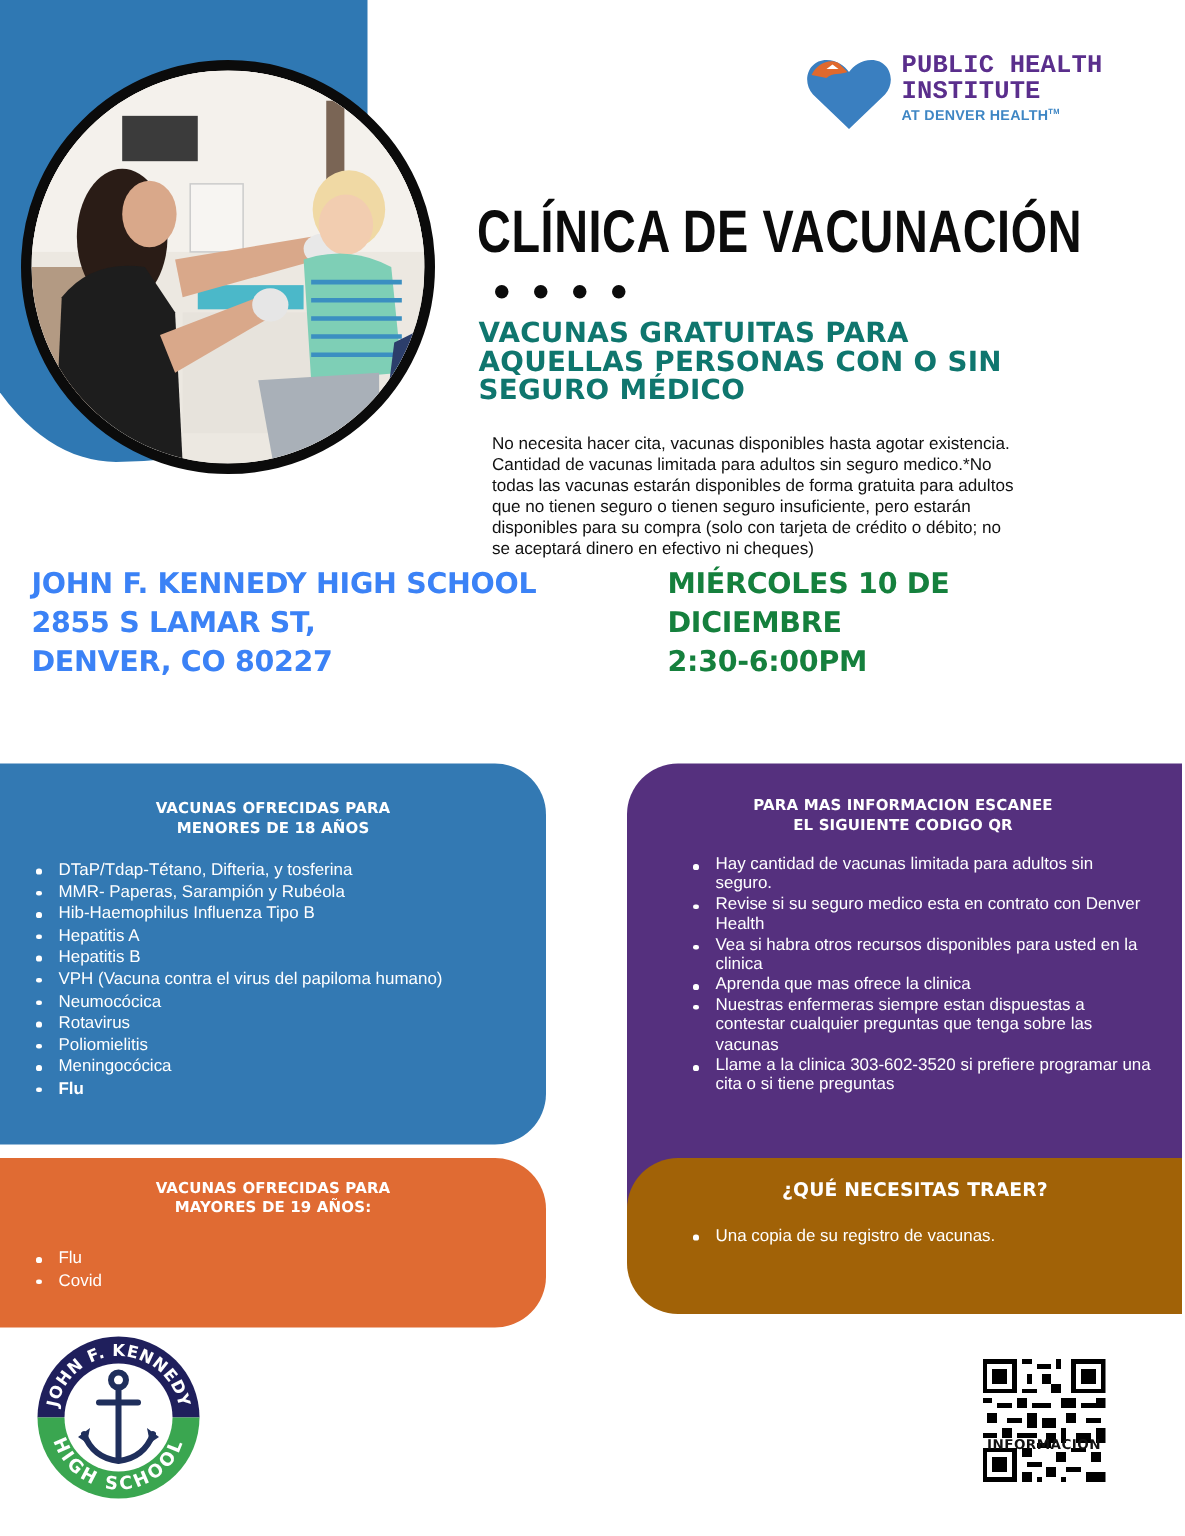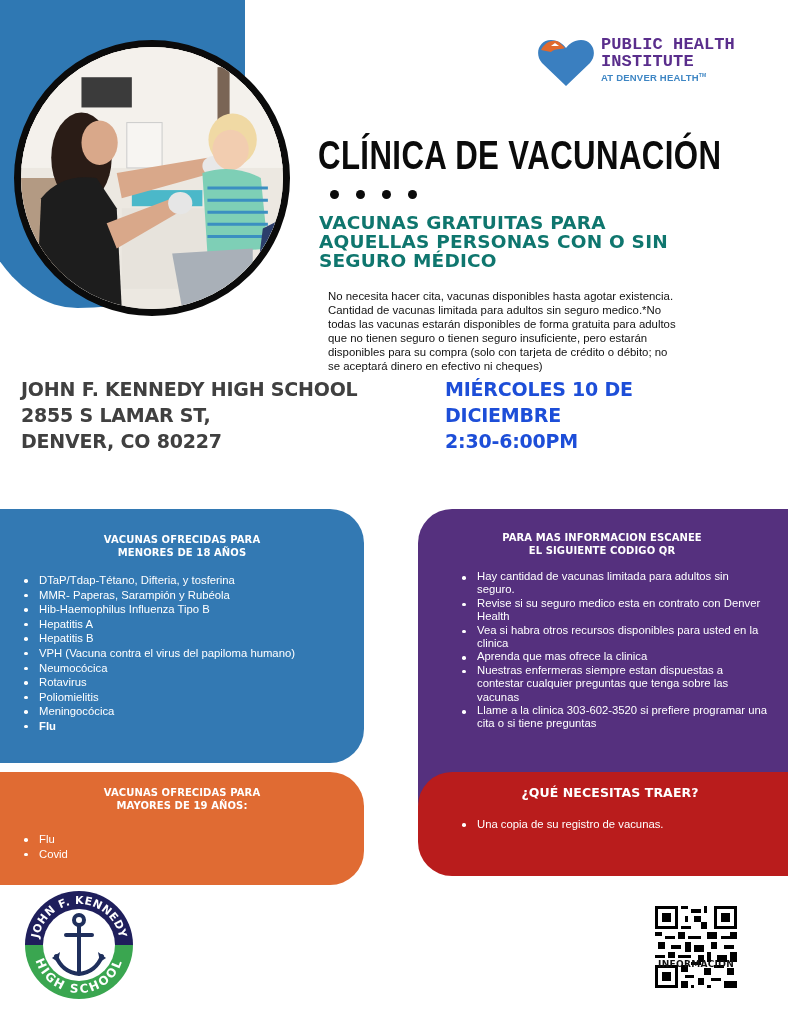--- a/index.html
+++ b/index.html
@@ -61,27 +61,27 @@
   }
   .note {
     left: 328px; top: 289px; width: 420px;
     font-family: "Liberation Sans", sans-serif;
     font-size: 11.4px; line-height: 14px; color: #111;
   }
 
   .address {
     left: 21px; top: 376px;
     font-family: "DejaVu Sans", sans-serif; font-weight: 700;
-    font-size: 19px; line-height: 26px; color: #404040; white-space: nowrap;
+    font-size: 19px; line-height: 26px; color: #3b82f6; white-space: nowrap;
     letter-spacing: -0.2px;
   }
   .datetime {
     left: 445px; top: 376px;
     font-family: "DejaVu Sans", sans-serif; font-weight: 700;
-    font-size: 19px; line-height: 26px; color: #1d4ed8; white-space: nowrap;
+    font-size: 19px; line-height: 26px; color: #15803d; white-space: nowrap;
     letter-spacing: -0.2px;
   }
 
   
   .box { color: #fff; box-sizing: border-box; }
   .box h3 {
     margin: 0; text-align: center;
     font-family: "DejaVu Sans", sans-serif; font-weight: 700;
     font-size: 10px; line-height: 13px; letter-spacing: 0.1px;
   }
@@ -109,21 +109,21 @@
   .box-purple h3 { margin-left: -24px; margin-bottom: 13px; }
   .box-purple li { line-height: 13.4px; }
   .box-orange {
     left: 0; top: 772px; width: 364px; height: 113px;
     background: #e06b33; border-radius: 0 34px 34px 0;
     padding: 14px 10px 0 22px;
   }
   .box-orange h3 { padding-right: 12px; margin-bottom: 20px; }
   .box-black {
     left: 418px; top: 772px; width: 370px; height: 104px;
-    background: #b91c1c; border-radius: 34px 0 0 34px;
+    background: #a16207; border-radius: 34px 0 0 34px;
     padding: 14px 10px 0 42px;
   }
   .box-black h3 { margin-left: -18px; margin-bottom: 18px; font-size: 12.5px; }
 
   
   .seal { left: 22px; top: 888px; width: 114px; height: 114px; }
   
   .qr { left: 655px; top: 906px; width: 82px; height: 82px; }
   .qr-label {
     left: 648px; top: 959px; width: 96px; text-align: center;

